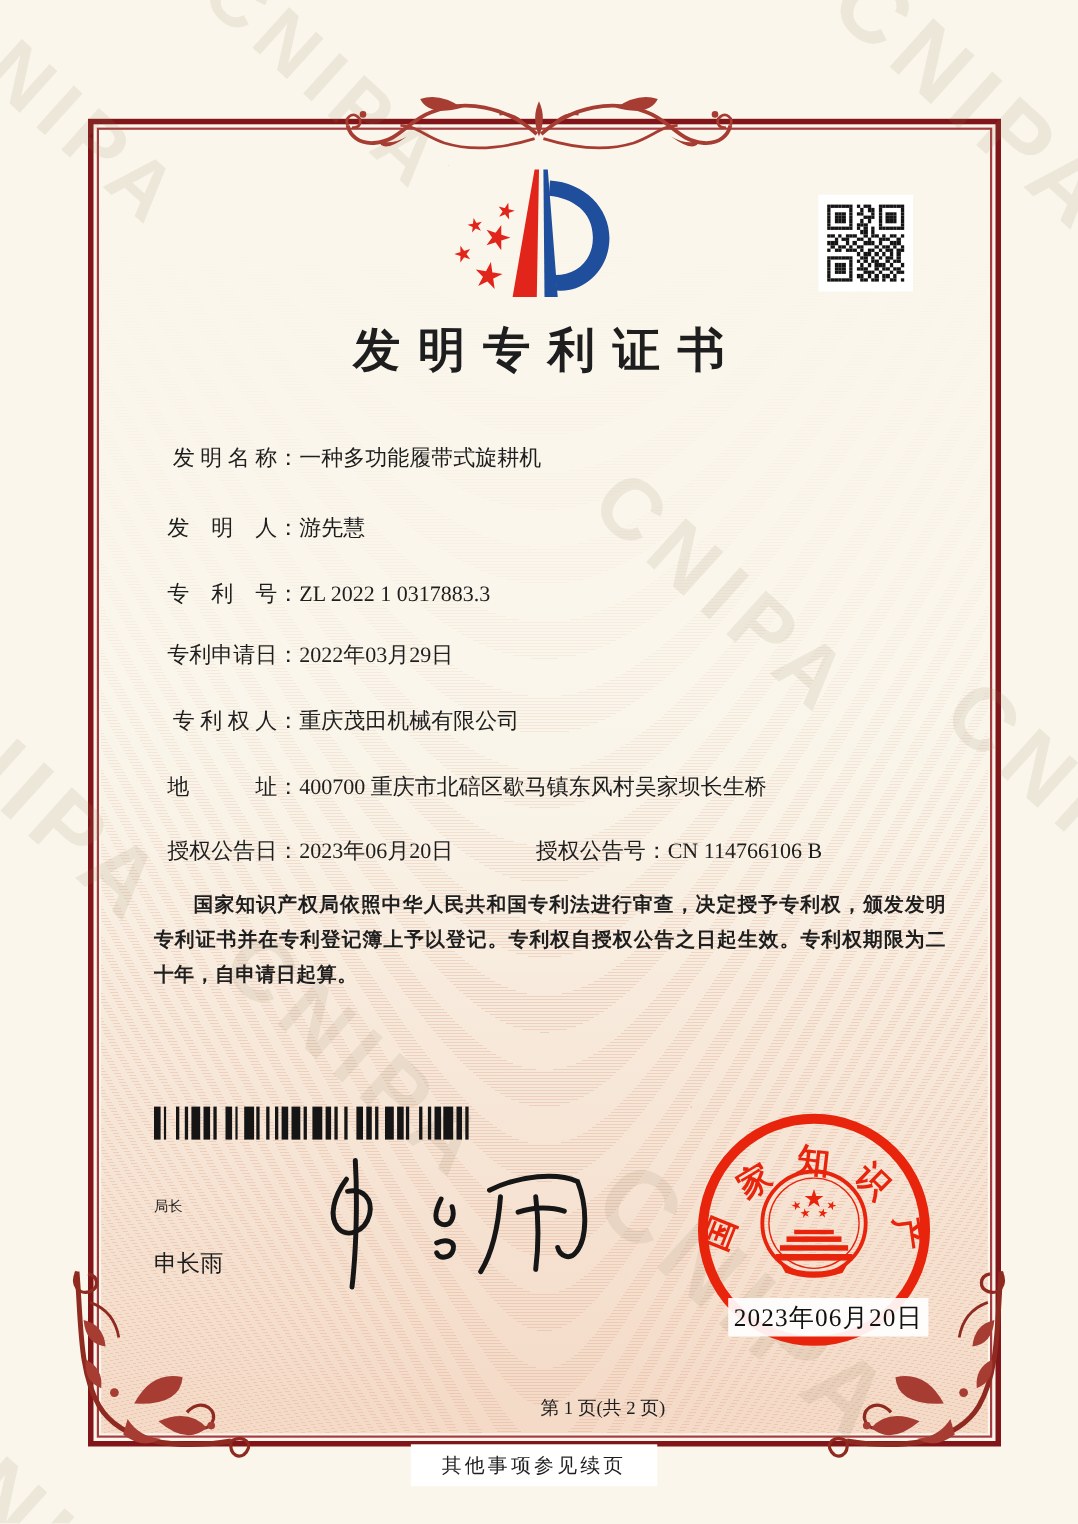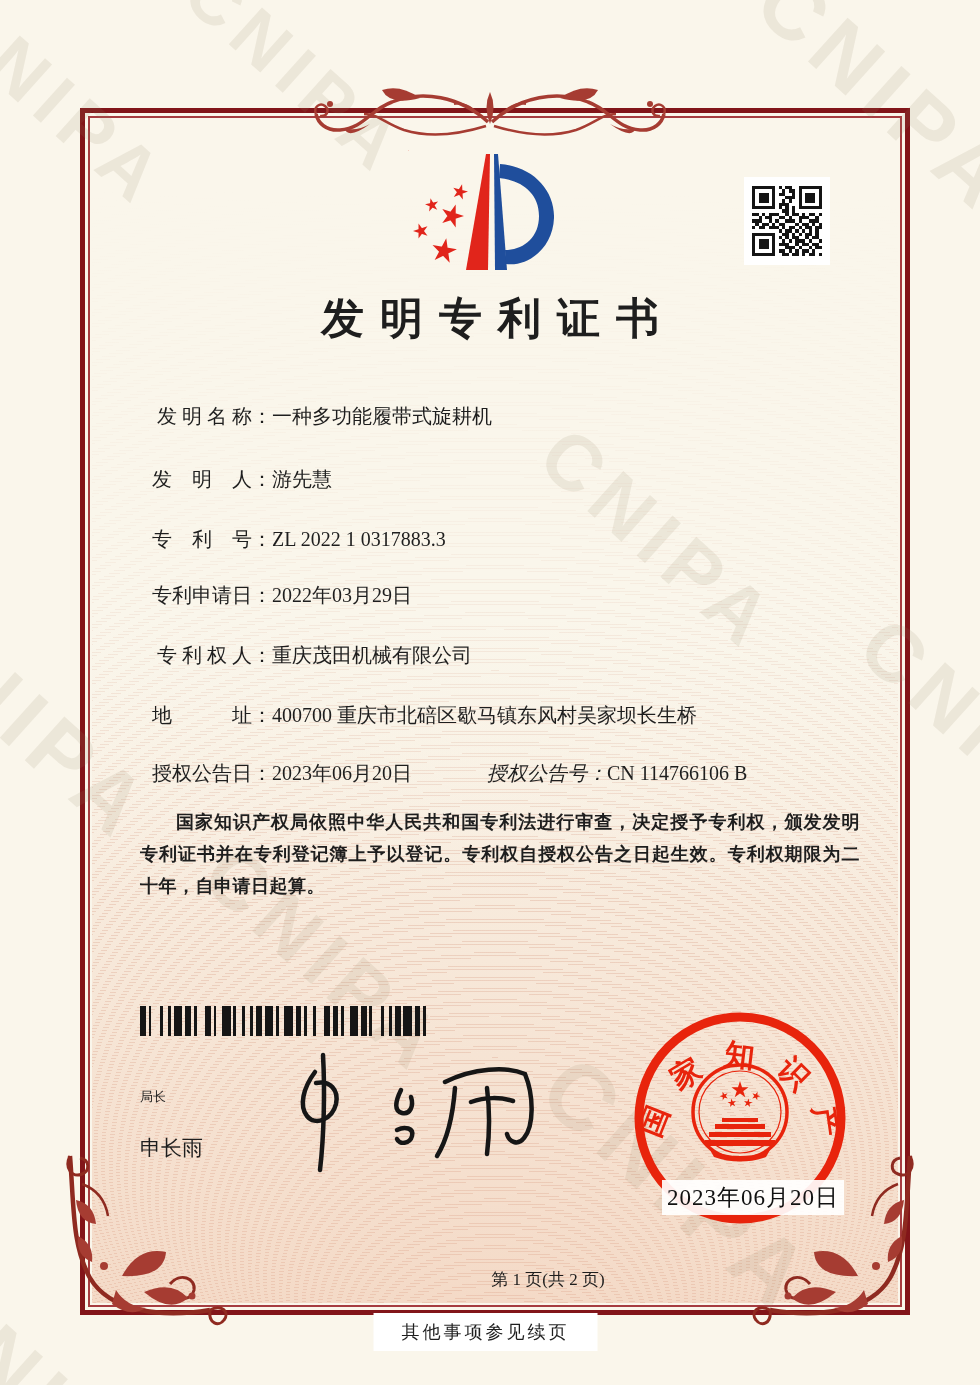--- a/index.html
+++ b/index.html
@@ -45,21 +45,21 @@
           display:flex;align-items:center;justify-content:center;}
   #qr-grid{display:grid;grid-template-columns:repeat(21,1fr);grid-auto-rows:1fr;width:70px;height:70px;}
   #qr-grid .on{background:#141414;}
   .title{position:absolute;left:0;top:290px;width:100%;text-align:center;font-size:43px;
          font-weight:bold;letter-spacing:16px;text-indent:16px;}
 
   .row{position:absolute;left:140px;font-size:20px;white-space:nowrap;}
   .row .lbl{display:inline-block;min-width:132px;text-align:right;}
   .r1{top:403px;} .r2{top:466px;} .r3{top:526px;} .r4{top:582px;}
   .r5{top:642px;} .r6{top:702px;} .r7{top:760px;}
-  .pair2{margin-left:75px;font-style:italic;}
+  .pair2{margin-left:75px;}
 
   .paras{position:absolute;left:140px;top:806px;width:720px;font-size:18px;line-height:32px;
          text-align:justify;letter-spacing:0.5px;}
   .paras p{margin:0 0 4px 0;text-indent:2em;font-weight:bold;}
 
   #barcode{position:absolute;left:140px;top:1006px;width:292px;height:30px;display:flex;}
   #barcode span{height:100%;}
   #barcode .b{background:#151515;}
 
   .director-title{position:absolute;left:140px;top:1088px;font-size:13px;

